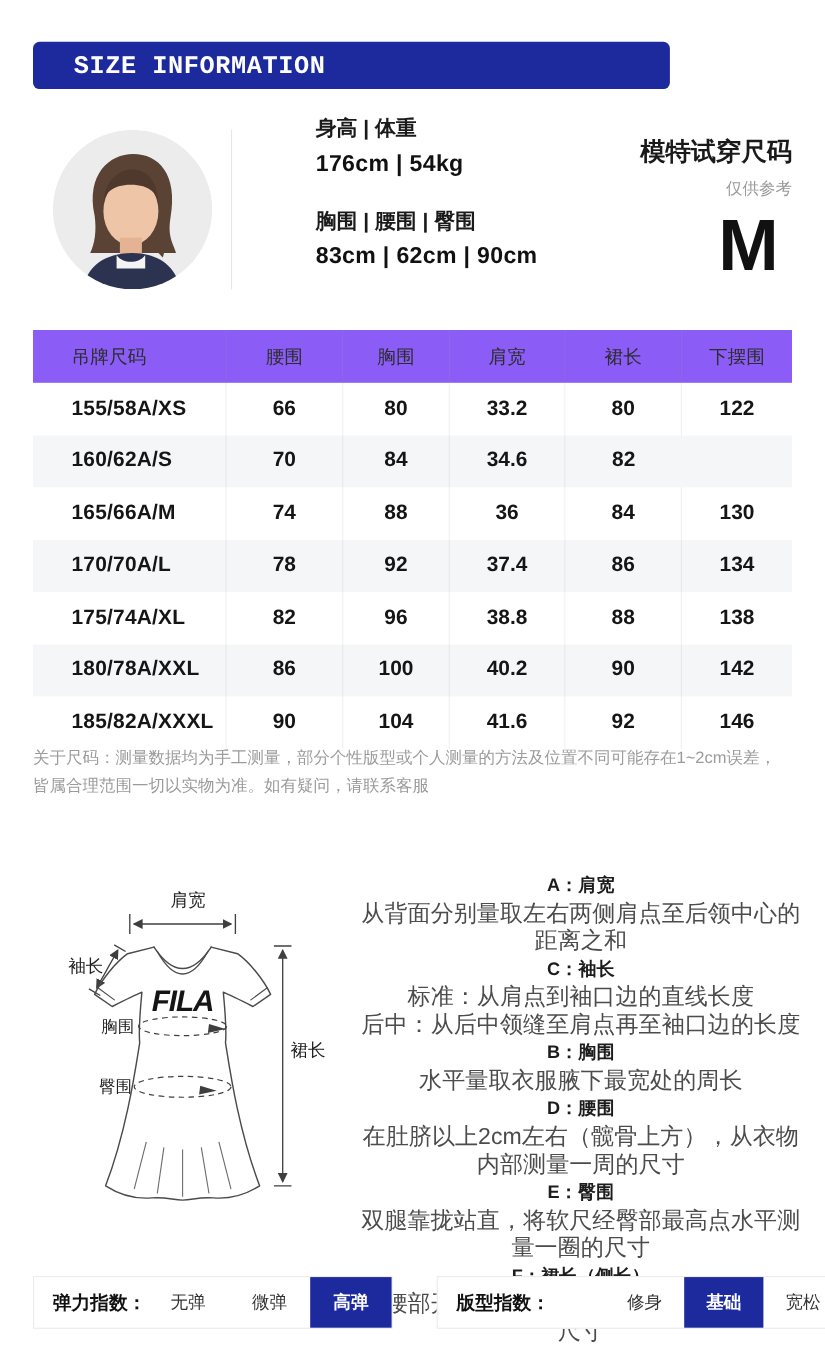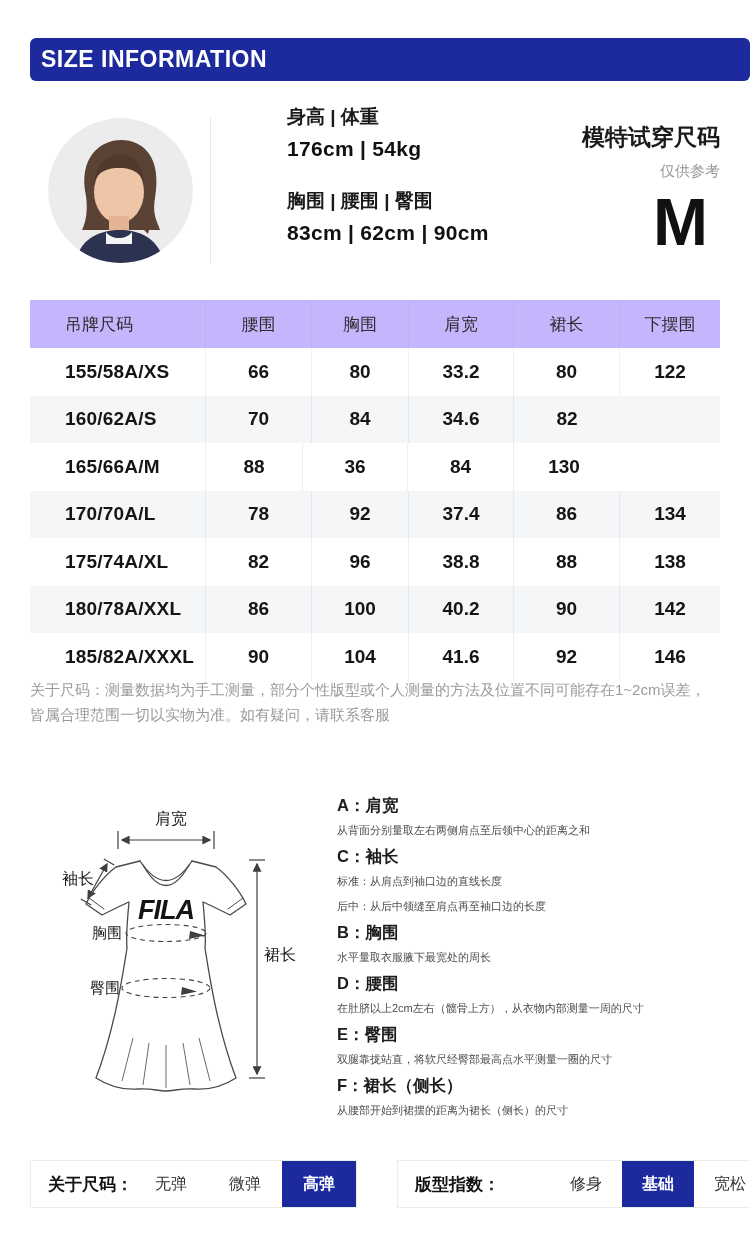--- a/index.html
+++ b/index.html
@@ -5,57 +5,57 @@
   :root{
     --blue:#1c2a9e;
     --dark:#1f1f1f;
     --gray:#9b9b9b;
   }
   *{margin:0;padding:0;box-sizing:border-box;}
   body{background:#fff;font-family:"Liberation Sans","DejaVu Sans",sans-serif;}
   .page{position:relative;width:750px;height:1246px;background:#fff;overflow:hidden;color:var(--dark);}
 
   
-  .header-bar{position:absolute;left:30px;top:38px;width:720px;height:43px;background:var(--blue);
-    border-radius:6px;display:flex;align-items:center;padding-left:11px;}
+  .header-bar{position:absolute;left:30px;top:38px;width:579px;height:43px;background:var(--blue);
+    border-radius:6px;display:flex;align-items:center;padding-left:37px;font-family:Liberation Mono, monospace;}
   .header-bar .title{color:#fff;font-weight:bold;font-size:23px;letter-spacing:.5px;}
 
   
   .avatar{position:absolute;left:48px;top:118px;width:145px;height:145px;border-radius:50%;overflow:hidden;}
   .model-divider{position:absolute;left:210px;top:118px;width:1px;height:145px;background:#e6e6e6;}
   .model-stats{position:absolute;left:287px;top:104px;}
   .model-stats .lbl{font-size:19px;font-weight:bold;color:#1a1a1a;margin-bottom:7px;}
   .model-stats .val{font-size:21px;font-weight:bold;color:#111;margin-bottom:27px;letter-spacing:.3px;}
   .model-fit{position:absolute;right:30px;top:122px;text-align:right;}
   .model-fit .fit-title{font-size:23px;font-weight:bold;color:#1a1a1a;margin-bottom:9px;}
   .model-fit .fit-note{font-size:15px;color:#999;margin-bottom:8px;}
   .model-fit .fit-size{font-size:66px;font-weight:bold;color:#111;line-height:1;margin-top:6px;padding-right:12px;}
 
   
   .size-table{position:absolute;left:30px;top:300px;width:690px;}
   .t-row{display:flex;height:47.5px;align-items:center;}
-  .t-row.head{height:48px;background:#c4b5fd;}
+  .t-row.head{height:48px;background:#8b5cf6;}
   .t-row.alt{background:#f5f6f8;align-items:center;}
   .t-cell{height:100%;display:flex;align-items:center;justify-content:center;
     border-right:1px solid rgba(150,160,175,.16);}
   .t-cell:last-child{border-right:none;}
   .c0{width:176px;justify-content:flex-start;padding-left:35px;}
   .c1{width:106px;} .c2{width:97px;} .c3{width:105px;} .c4{width:106px;} .c5{width:100px;}
   .t-row.head .t-cell{font-size:17px;color:#2d2d2d;font-weight:normal;}
   .t-row .size-code{font-size:19px;font-weight:600;color:#151515;letter-spacing:.2px;}
   .t-row .num{font-size:19px;font-weight:700;color:#151515;}
 
   
   .size-note{position:absolute;left:30px;top:677px;width:690px;font-size:15px;line-height:25px;color:var(--gray);}
 
   
   .dress-svg{position:absolute;left:30px;top:788px;width:285px;height:348px;}
-  .measure-list{position:absolute;left:337px;top:792px;width:412px;}
+  .measure-list{position:absolute;left:322px;top:792px;width:412px;text-align:center;}
   .m-head{font-size:16.5px;font-weight:bold;color:#1c1c1c;line-height:26px;}
-  .m-line{font-size:11px;color:#4c4c4c;line-height:25px;}
+  .m-line{font-size:21px;color:#4c4c4c;line-height:25px;}
 
   
   .idx-box{position:absolute;top:1160px;height:48px;background:#fff;border:1px solid #ececec;
     display:flex;align-items:center;}
   .idx-box.stretch{left:30px;width:327px;}
   .idx-box.fit{left:397px;width:370px;}
   .idx-label{padding-left:17px;font-size:17px;font-weight:bold;color:#111;white-space:nowrap;}
   .idx-opt{flex:0 0 74px;height:100%;display:flex;align-items:center;justify-content:center;
     font-size:16px;color:#333;}
   .idx-box.fit .idx-opt{flex-basis:72px;}
@@ -120,20 +120,21 @@
     </div>
     <div class="t-row alt">
       <div class="t-cell c0 size-code">160/62A/S</div>
       <div class="t-cell c1 num">70</div>
       <div class="t-cell c2 num">84</div>
       <div class="t-cell c3 num">34.6</div>
       <div class="t-cell c4 num">82</div>
     </div>
     <div class="t-row">
       <div class="t-cell c0 size-code">165/66A/M</div>
+      <div class="t-cell c1 num">74</div>
       <div class="t-cell c2 num">88</div>
       <div class="t-cell c3 num">36</div>
       <div class="t-cell c4 num">84</div>
       <div class="t-cell c5 num">130</div>
     </div>
     <div class="t-row alt">
       <div class="t-cell c0 size-code">170/70A/L</div>
       <div class="t-cell c1 num">78</div>
       <div class="t-cell c2 num">92</div>
       <div class="t-cell c3 num">37.4</div>
@@ -242,21 +243,21 @@
       <div class="m-head">E：臀围</div>
       <div class="m-line">双腿靠拢站直，将软尺经臀部最高点水平测量一圈的尺寸</div>
     </div>
     <div class="m-item">
       <div class="m-head">F：裙长（侧长）</div>
       <div class="m-line">从腰部开始到裙摆的距离为裙长（侧长）的尺寸</div>
     </div>
   </div>
 
   <div class="idx-box stretch">
-    <span class="idx-label">关于尺码：</span>
+    <span class="idx-label">弹力指数：</span>
     <span class="spacer"></span>
     <span class="idx-opt">无弹</span>
     <span class="idx-opt">微弹</span>
     <span class="idx-opt selected">高弹</span>
   </div>
   <div class="idx-box fit">
     <span class="idx-label">版型指数：</span>
     <span class="spacer"></span>
     <span class="idx-opt">修身</span>
     <span class="idx-opt selected">基础</span>

